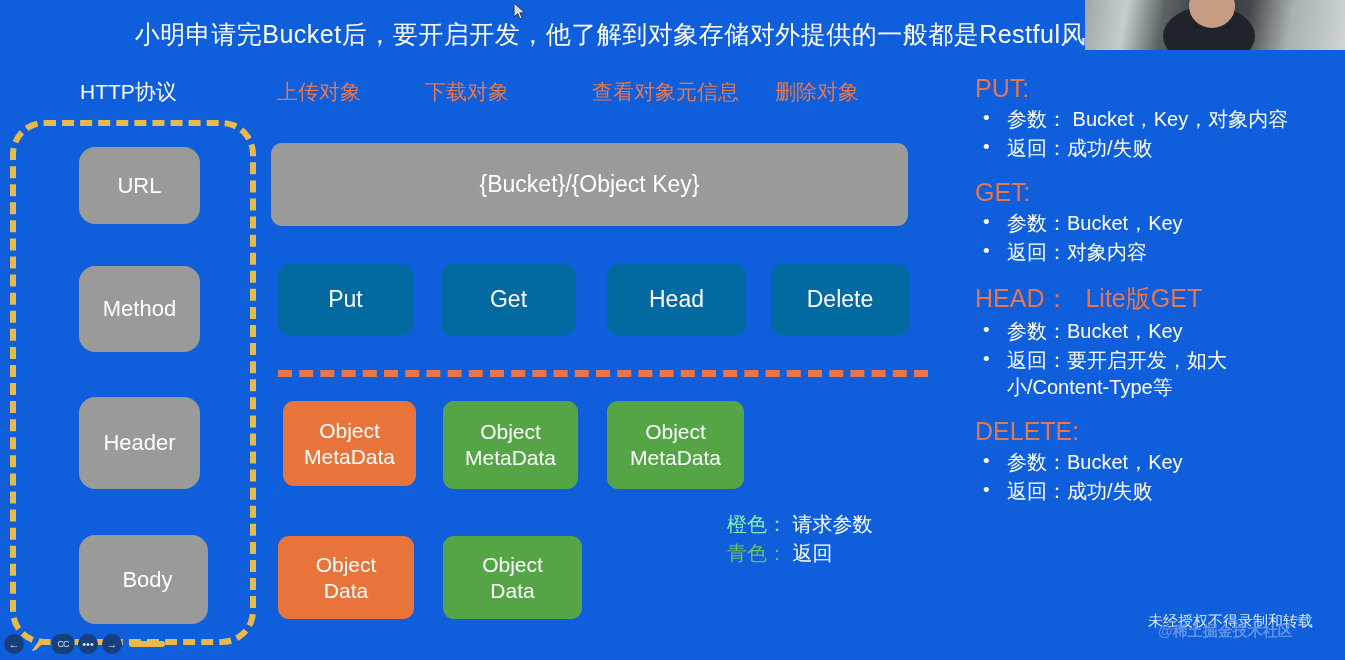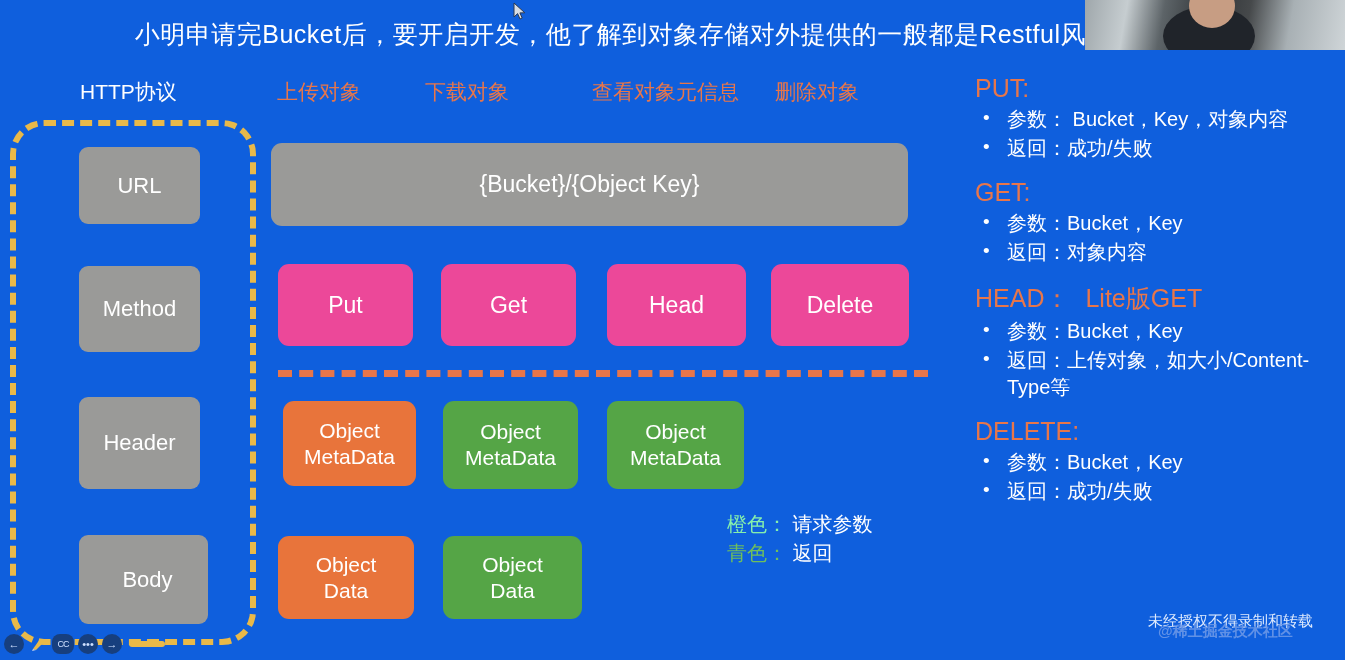--- a/index.html
+++ b/index.html
@@ -30,38 +30,38 @@
   #h-delete{left:775px;}
 
   
   .dash-frame{
     position:absolute;left:10px;top:120px;width:246px;height:525px;
     border:6px dashed #e9b949;border-radius:34px;box-sizing:border-box;
   }
 
   
   .gbox{
-    position:absolute;background:#9a9a98;border-radius:9px;
+    position:absolute;background:#9a9a98;border-radius:16px;
     color:#ffffff;display:flex;align-items:center;justify-content:center;
     font-size:22px;
   }
   #b-url{left:79px;top:147px;width:121px;height:77px;}
   #b-method{left:79px;top:266px;width:121px;height:86px;}
   #b-header{left:79px;top:397px;width:121px;height:92px;}
   #b-body{left:79px;top:535px;width:121px;height:89px;padding-left:8px;}
 
   .gbar{
     position:absolute;left:271px;top:143px;width:637px;height:83px;
     background:#9a9a98;border-radius:11px;
     color:#ffffff;display:flex;align-items:center;justify-content:center;
     font-size:23px;
   }
 
   .gbtn{
-    position:absolute;top:264px;height:82px;background:#ec4899;
+    position:absolute;top:264px;height:71px;background:#0369a1;
     border-radius:11px;color:#ffffff;
     display:flex;align-items:center;justify-content:center;font-size:23px;
   }
   #b-put{left:278px;width:135px;}
   #b-get{left:441px;width:135px;}
   #b-head{left:607px;width:139px;}
   #b-delete{left:771px;width:138px;}
 
   
   .hdivider{
@@ -221,21 +221,21 @@
         <li>返回：对象内容</li>
       </ul>
     </div>
 
     <div class="sec">
       <div class="sec-h">
         <span>HEAD：</span><span class="sub">Lite版GET</span>
       </div>
       <ul>
         <li>参数：Bucket，Key</li>
-        <li>返回：上传对象，如大小/Content-Type等</li>
+        <li>返回：要开启开发，如大小/Content-Type等</li>
       </ul>
     </div>
 
     <div class="sec">
       <div class="sec-h">
         <span>DELETE:</span>
       </div>
       <ul>
         <li>参数：Bucket，Key</li>
         <li>返回：成功/失败</li>

